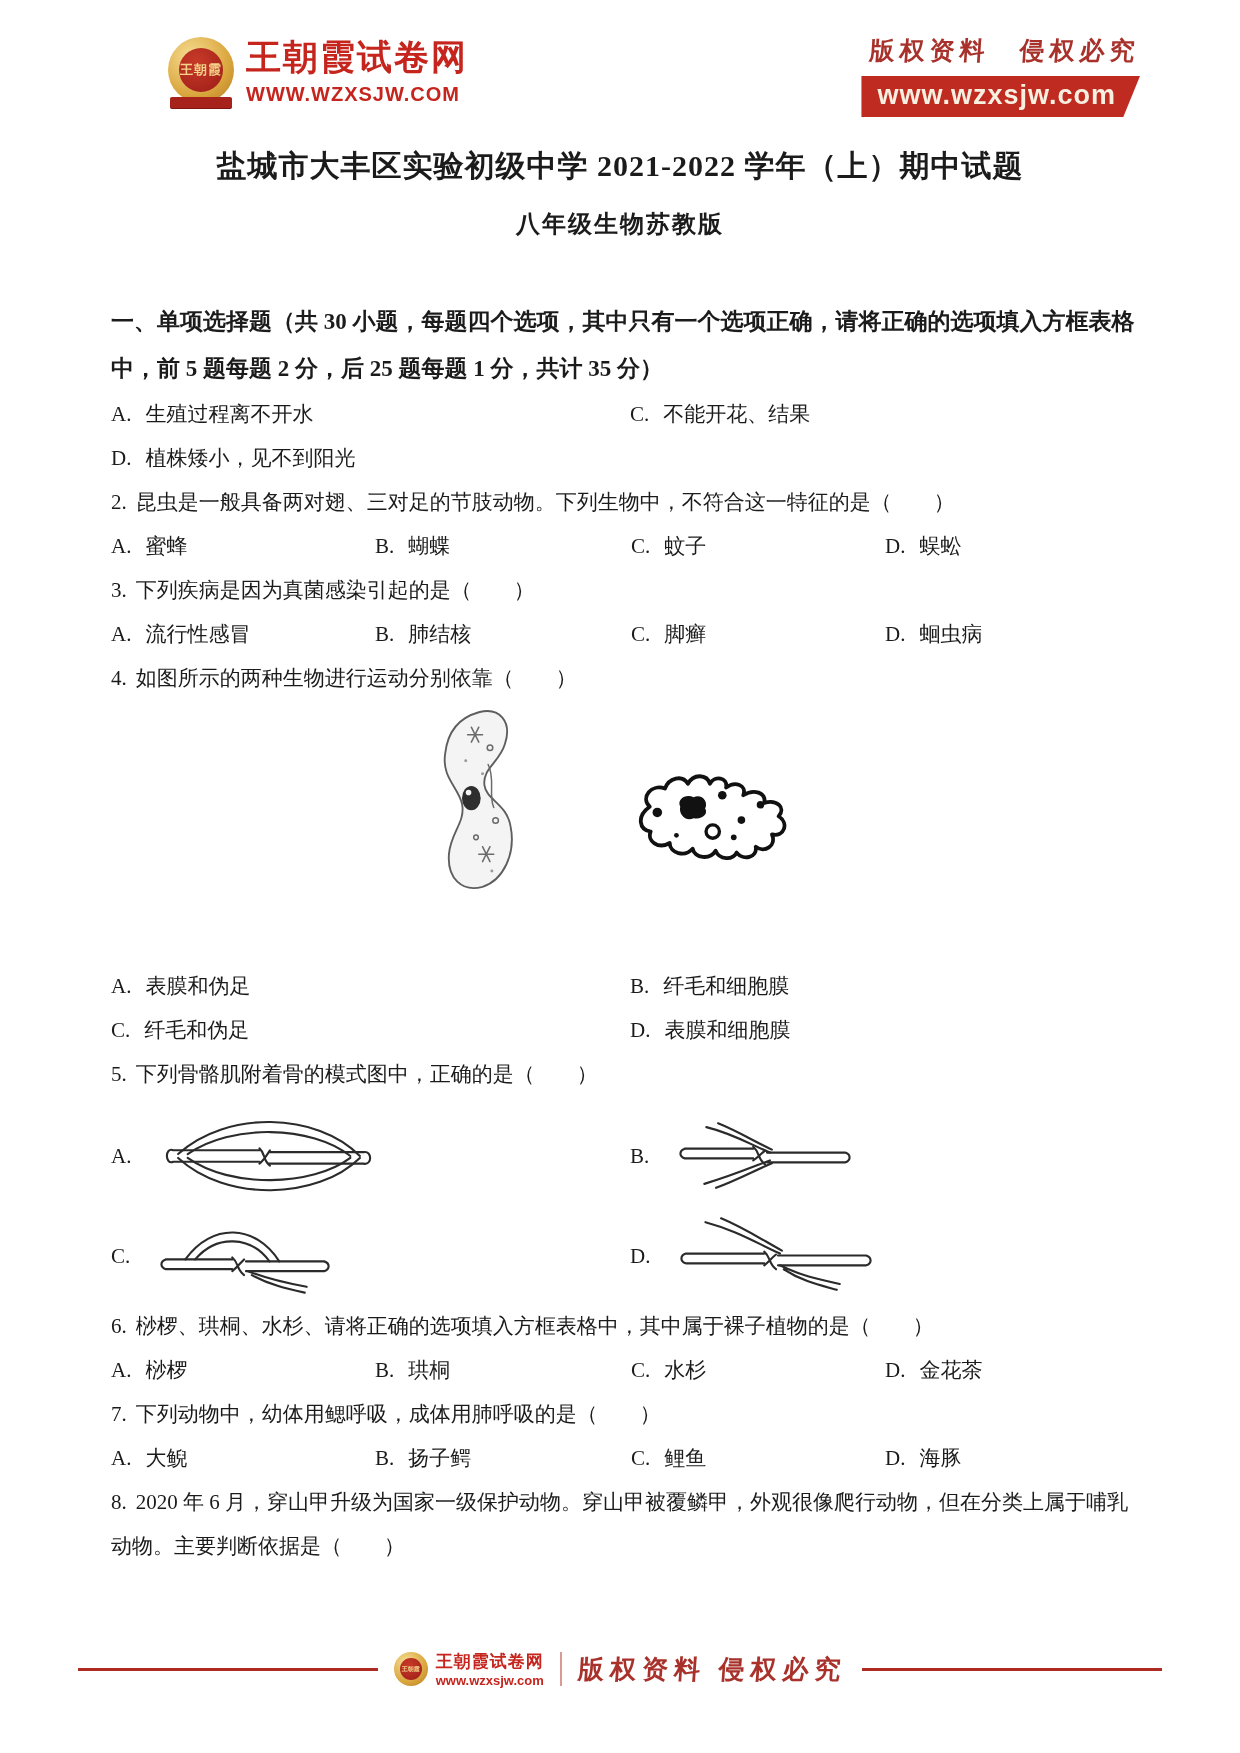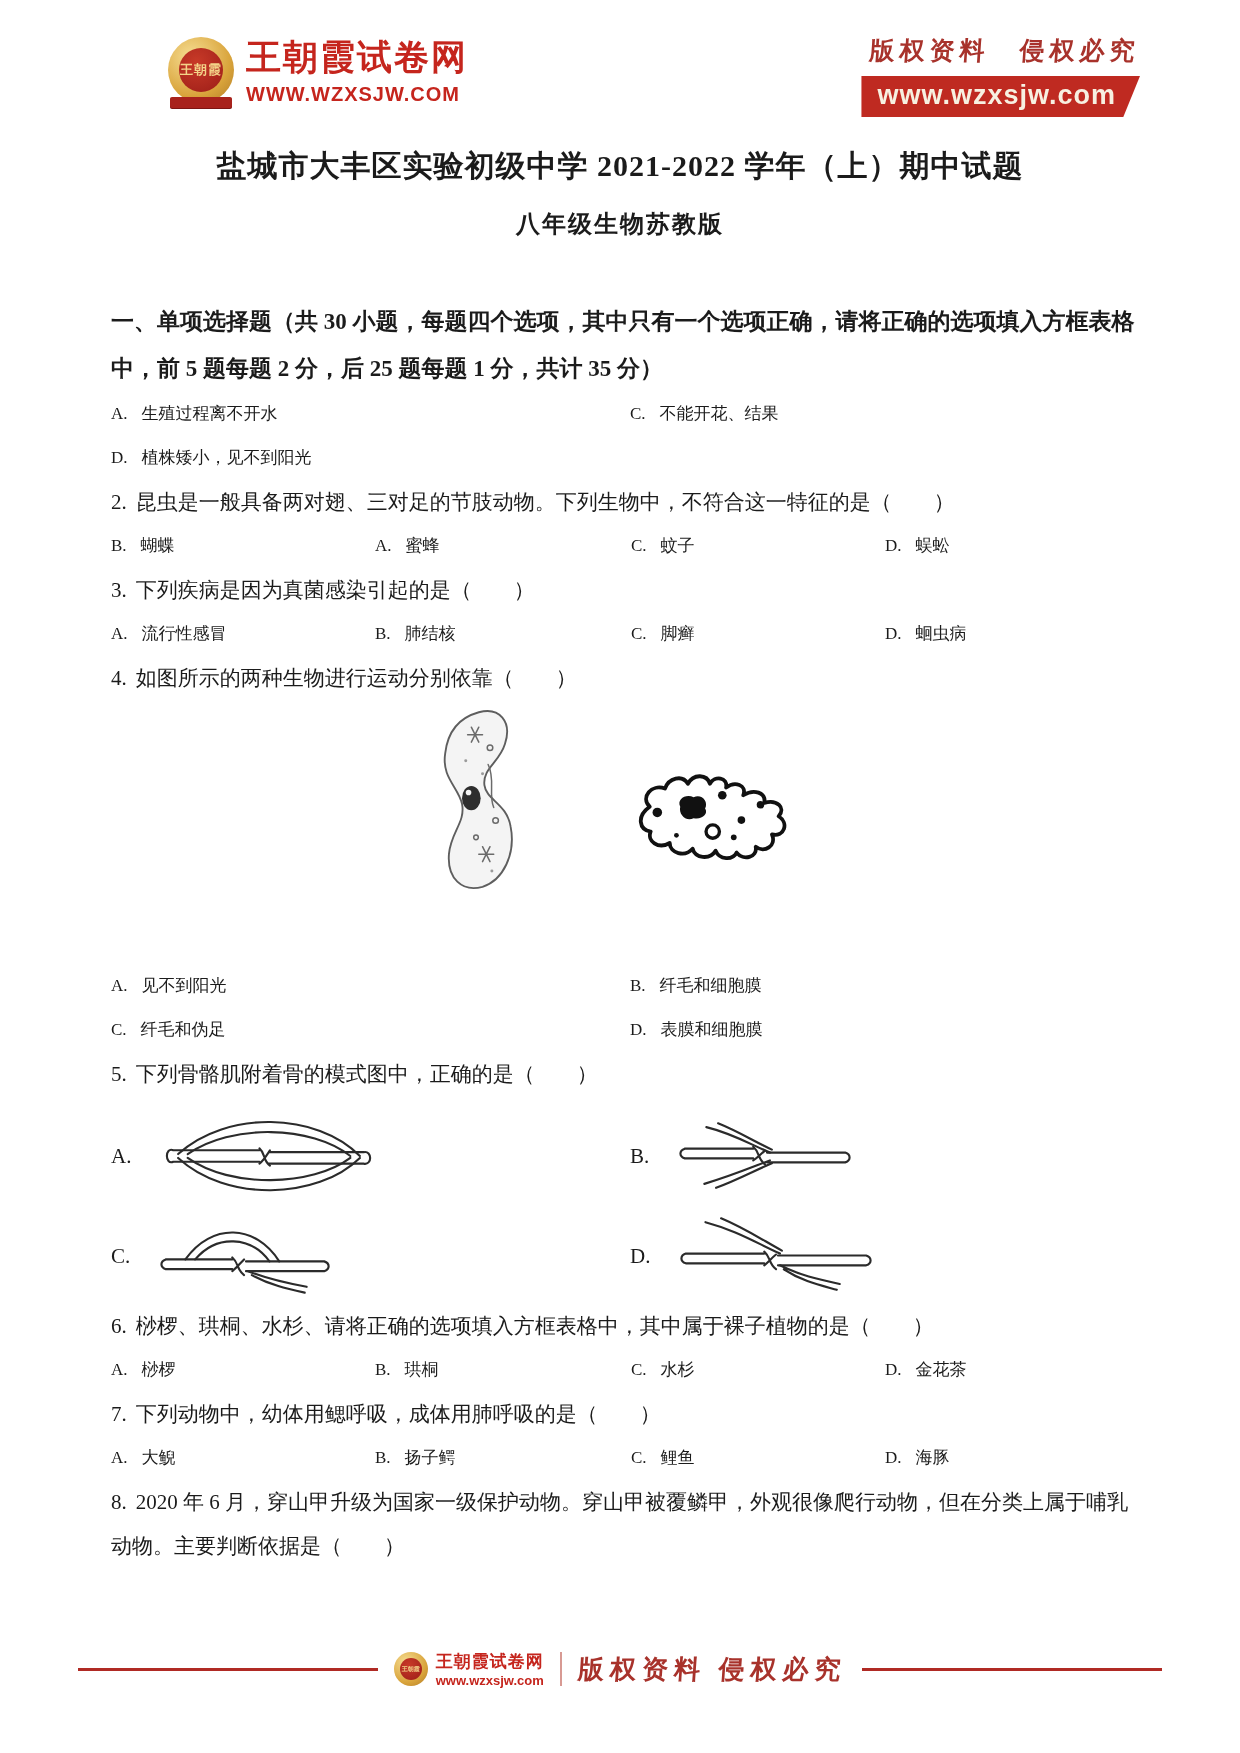--- a/index.html
+++ b/index.html
@@ -33,21 +33,21 @@
           padding:4px 24px 6px 16px;
           clip-path:polygon(0 0, 100% 0, 94% 100%, 0 100%); }
   
   .title { text-align:center; font-size:30px; font-weight:bold; margin-top:29px; letter-spacing:1px; }
   .subtitle { text-align:center; font-size:24px; font-weight:bold; margin-top:21px; letter-spacing:2px; }
   
   .content { padding:0 103px;margin-left:8px; }
   .section { font-weight:bold; font-size:23px; line-height:47px; margin-top:58px; }
   .row { font-size:21px; line-height:44px; }
   .q-num { margin-right:9px; }
-  .opts { display:grid; font-size:17px; line-height:44px; }
+  .opts { display:grid; font-size:21px; line-height:44px; }
   .cols4 { grid-template-columns:264px 256px 254px 1fr; }
   .cols2 { grid-template-columns:519px 1fr; }
   .ol { margin-right:14px; }
   
   .q4-fig { position:relative; height:264px; }
   .fig-paramecium { position:absolute; left:323px; top:2px; }
   .fig-amoeba { position:absolute; left:510px; top:60px; }
   .diag-grid { display:grid; grid-template-columns:519px 1fr; row-gap:10px; margin:12px 0 6px 0; }
   .diag-cell { display:flex; align-items:center; font-size:21px; }
   .diag-cell svg { margin-left:28px; }
@@ -104,22 +104,22 @@
       <div class="opts cols2">
         <span><span class="ol">A.</span><span>生殖过程离不开水</span></span>
         <span><span class="ol">C.</span><span>不能开花、结果</span></span>
         <span><span class="ol">D.</span><span>植株矮小，见不到阳光</span></span>
       </div>
     </div>
 
     <div>
       <p class="row"><span class="q-num">2.</span><span>昆虫是一般具备两对翅、三对足的节肢动物。下列生物中，不符合这一特征的是（　　）</span></p>
       <div class="opts cols4">
+        <span><span class="ol">A.</span><span>蜜蜂</span></span>
         <span><span class="ol">B.</span><span>蝴蝶</span></span>
-        <span><span class="ol">A.</span><span>蜜蜂</span></span>
         <span><span class="ol">C.</span><span>蚊子</span></span>
         <span><span class="ol">D.</span><span>蜈蚣</span></span>
       </div>
     </div>
 
     <div>
       <p class="row"><span class="q-num">3.</span><span>下列疾病是因为真菌感染引起的是（　　）</span></p>
       <div class="opts cols4">
         <span><span class="ol">A.</span><span>流行性感冒</span></span>
         <span><span class="ol">B.</span><span>肺结核</span></span>
@@ -153,21 +153,21 @@
           <circle cx="106" cy="36" r="4.5" fill="#111111"></circle>
           <circle cx="126" cy="62" r="4" fill="#111111"></circle>
           <circle cx="146" cy="46" r="4" fill="#111111"></circle>
           <circle cx="118" cy="80" r="3" fill="#111111"></circle>
           <circle cx="96" cy="74" r="7" fill="none" stroke="#111111" stroke-width="3.5"></circle>
           <circle cx="58" cy="78" r="2.5" fill="#111111"></circle>
         </svg>
       </div>
 
       <div class="opts cols2">
-        <span><span class="ol">A.</span><span>见不到阳光</span></span>
+        <span><span class="ol">A.</span><span>表膜和伪足</span></span>
         <span><span class="ol">B.</span><span>纤毛和细胞膜</span></span>
         <span><span class="ol">C.</span><span>纤毛和伪足</span></span>
         <span><span class="ol">D.</span><span>表膜和细胞膜</span></span>
       </div>
     </div>
 
     <div>
       <p class="row"><span class="q-num">5.</span><span>下列骨骼肌附着骨的模式图中，正确的是（　　）</span></p>
       <div class="diag-grid">
         <div class="diag-cell">

